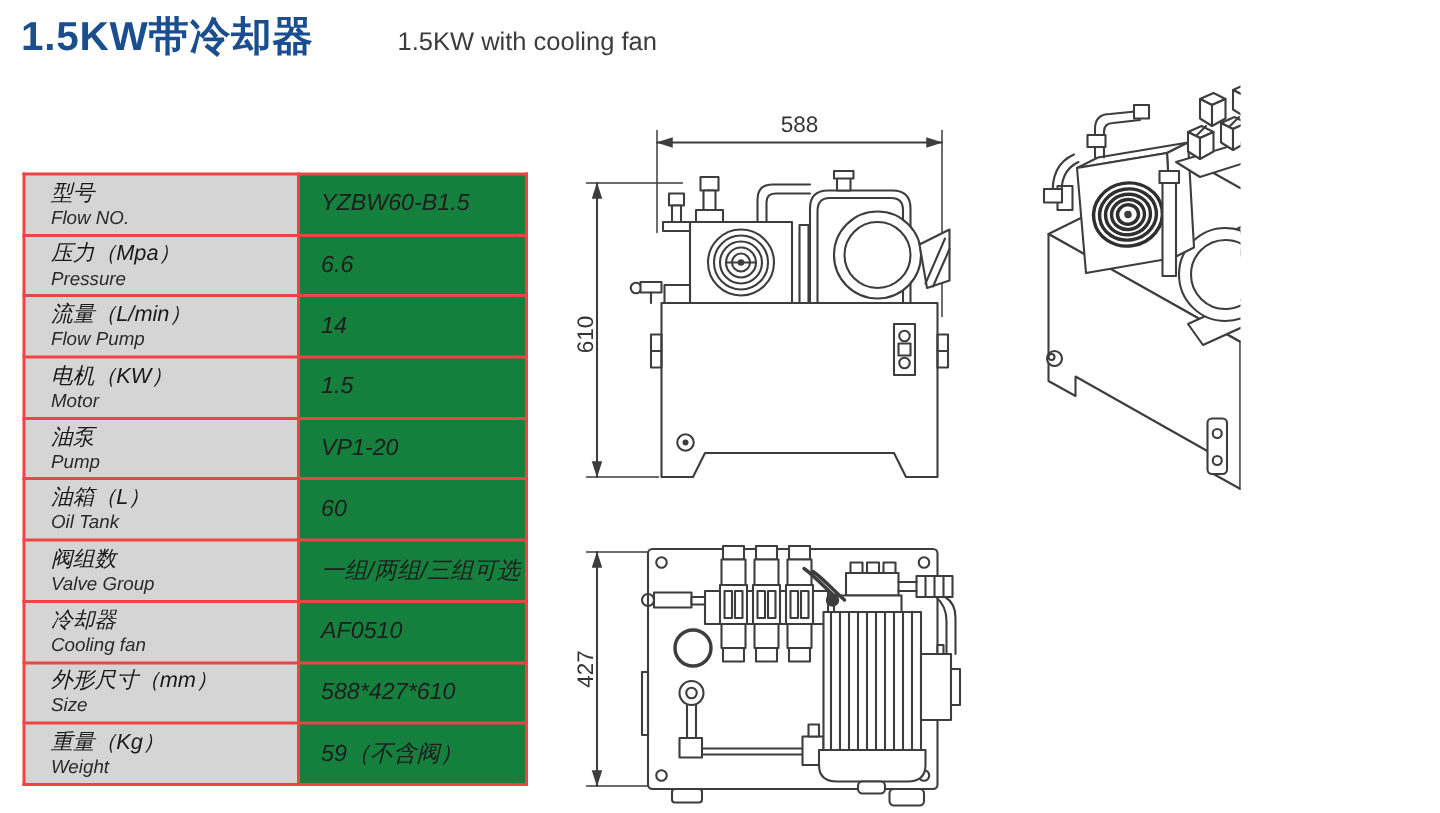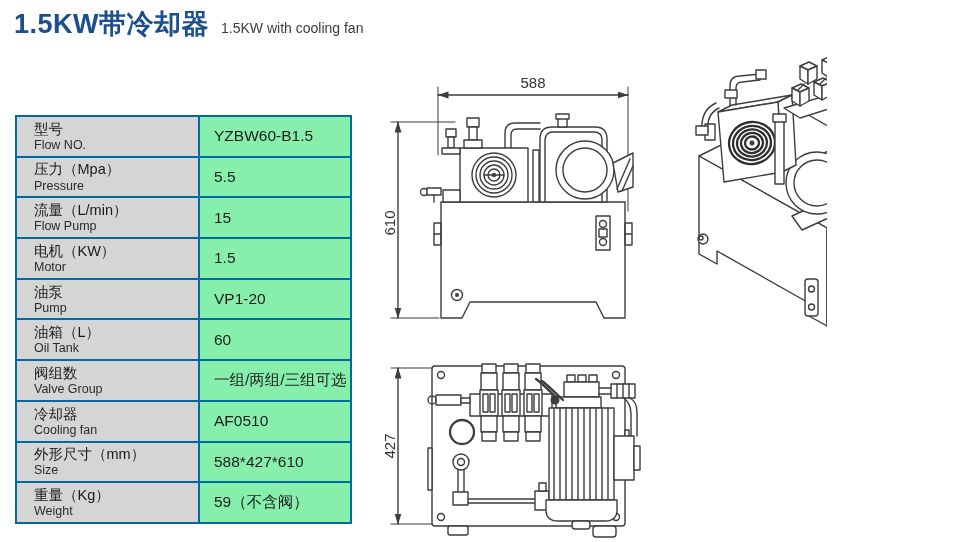--- a/index.html
+++ b/index.html
@@ -1,27 +1,27 @@
 <!DOCTYPE html>
 <html><head>
 <meta charset="utf-8">
 <style>
   html,body{margin:0;padding:0;background:#fff;font-family:"Liberation Sans",sans-serif;}
   .page{position:relative;width:827px;height:542px;background:#fff;overflow:hidden;}
 
   
   .hdr{position:absolute;left:14px;top:6px;display:flex;align-items:baseline;gap:12px;}
   .title-cn{font-size:27px;font-weight:bold;color:#1b4e8e;margin:0;letter-spacing:.5px;}
-  .title-en{font-size:14px;color:#3c3c3c;}
+  .title-en{font-size:17px;color:#3c3c3c;margin-left:44px;}
 
   
   table.spec{position:absolute;left:15px;top:115px;width:337px;border-collapse:collapse;table-layout:fixed;}
-  table.spec td{border:2px solid #0369a1;height:40.7px;box-sizing:border-box;vertical-align:middle;}
+  table.spec td{border:2px solid #ef4444;height:40.7px;box-sizing:border-box;vertical-align:middle;font-style:italic;}
   td.lbl{width:183px;background:#d5d5d5;padding:2px 4px 2px 17px;}
-  td.val{background:#86efac;padding-left:14px;font-size:15.5px;color:#1d1d1d;}
+  td.val{background:#15803d;padding-left:14px;font-size:15.5px;color:#1d1d1d;}
   .cn{font-size:14.5px;color:#1a1a1a;line-height:1.25;}
   .en{font-size:12.5px;color:#2b2b2b;line-height:1.2;}
 
   
   .draw{position:absolute;}
   .draw path,.draw rect,.draw line,.draw circle,.draw ellipse,.draw polygon,.draw polyline{
     stroke:#3d3d3d;stroke-width:1.4;fill:none;stroke-linecap:round;stroke-linejoin:round;}
   .draw .f{fill:#fff;}
   .draw .dk{fill:#3d3d3d;stroke:none;}
   .draw .thick{stroke-width:2.3;}
@@ -45,28 +45,28 @@
             <div class="cn">型号</div>
             <div class="en">Flow NO.</div>
           </td>
           <td class="val">YZBW60-B1.5</td>
         </tr>
         <tr>
           <td class="lbl">
             <div class="cn">压力（Mpa）</div>
             <div class="en">Pressure</div>
           </td>
-          <td class="val">5.5</td>
+          <td class="val">6.6</td>
         </tr>
         <tr>
           <td class="lbl">
             <div class="cn">流量（L/min）</div>
             <div class="en">Flow Pump</div>
           </td>
-          <td class="val">15</td>
+          <td class="val">14</td>
         </tr>
         <tr>
           <td class="lbl">
             <div class="cn">电机（KW）</div>
             <div class="en">Motor</div>
           </td>
           <td class="val">1.5</td>
         </tr>
         <tr>
           <td class="lbl">

